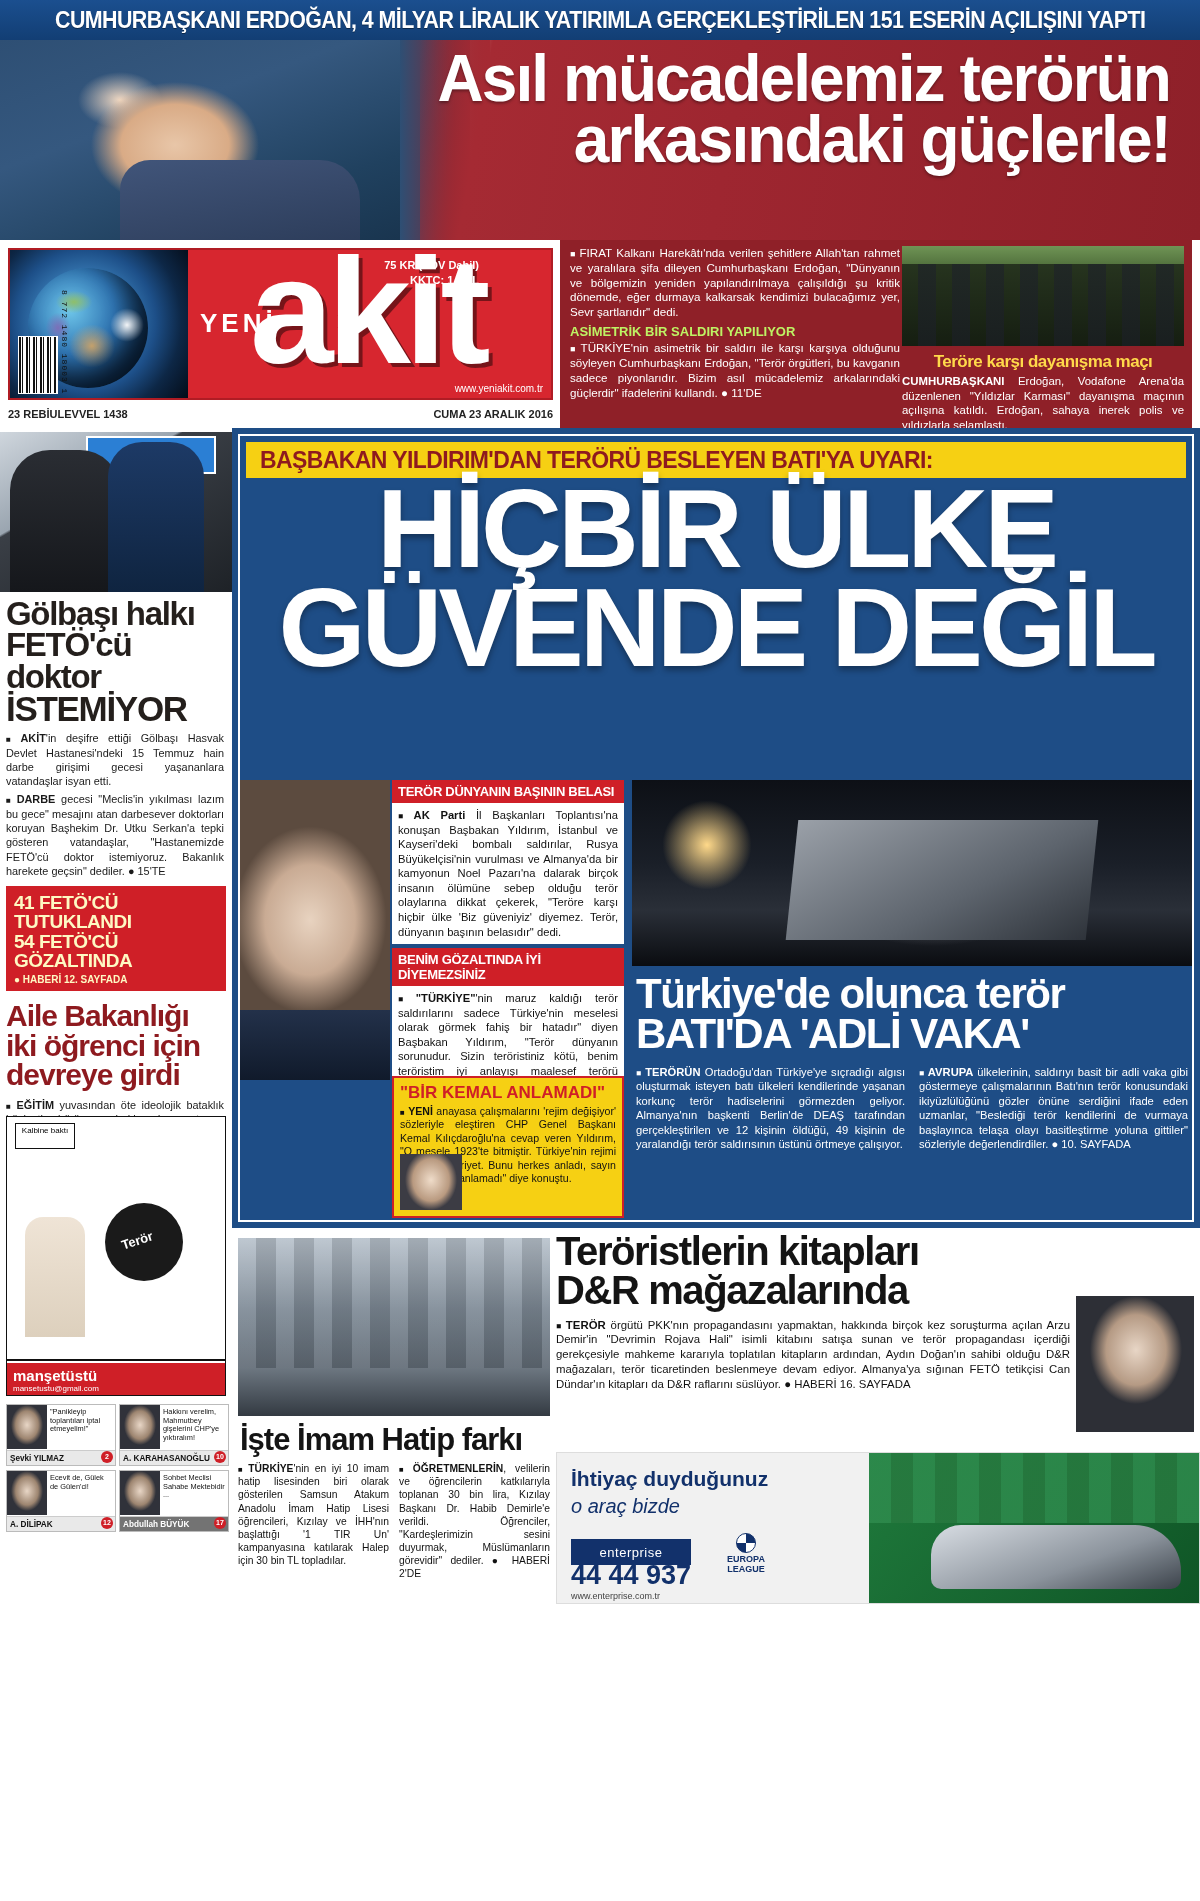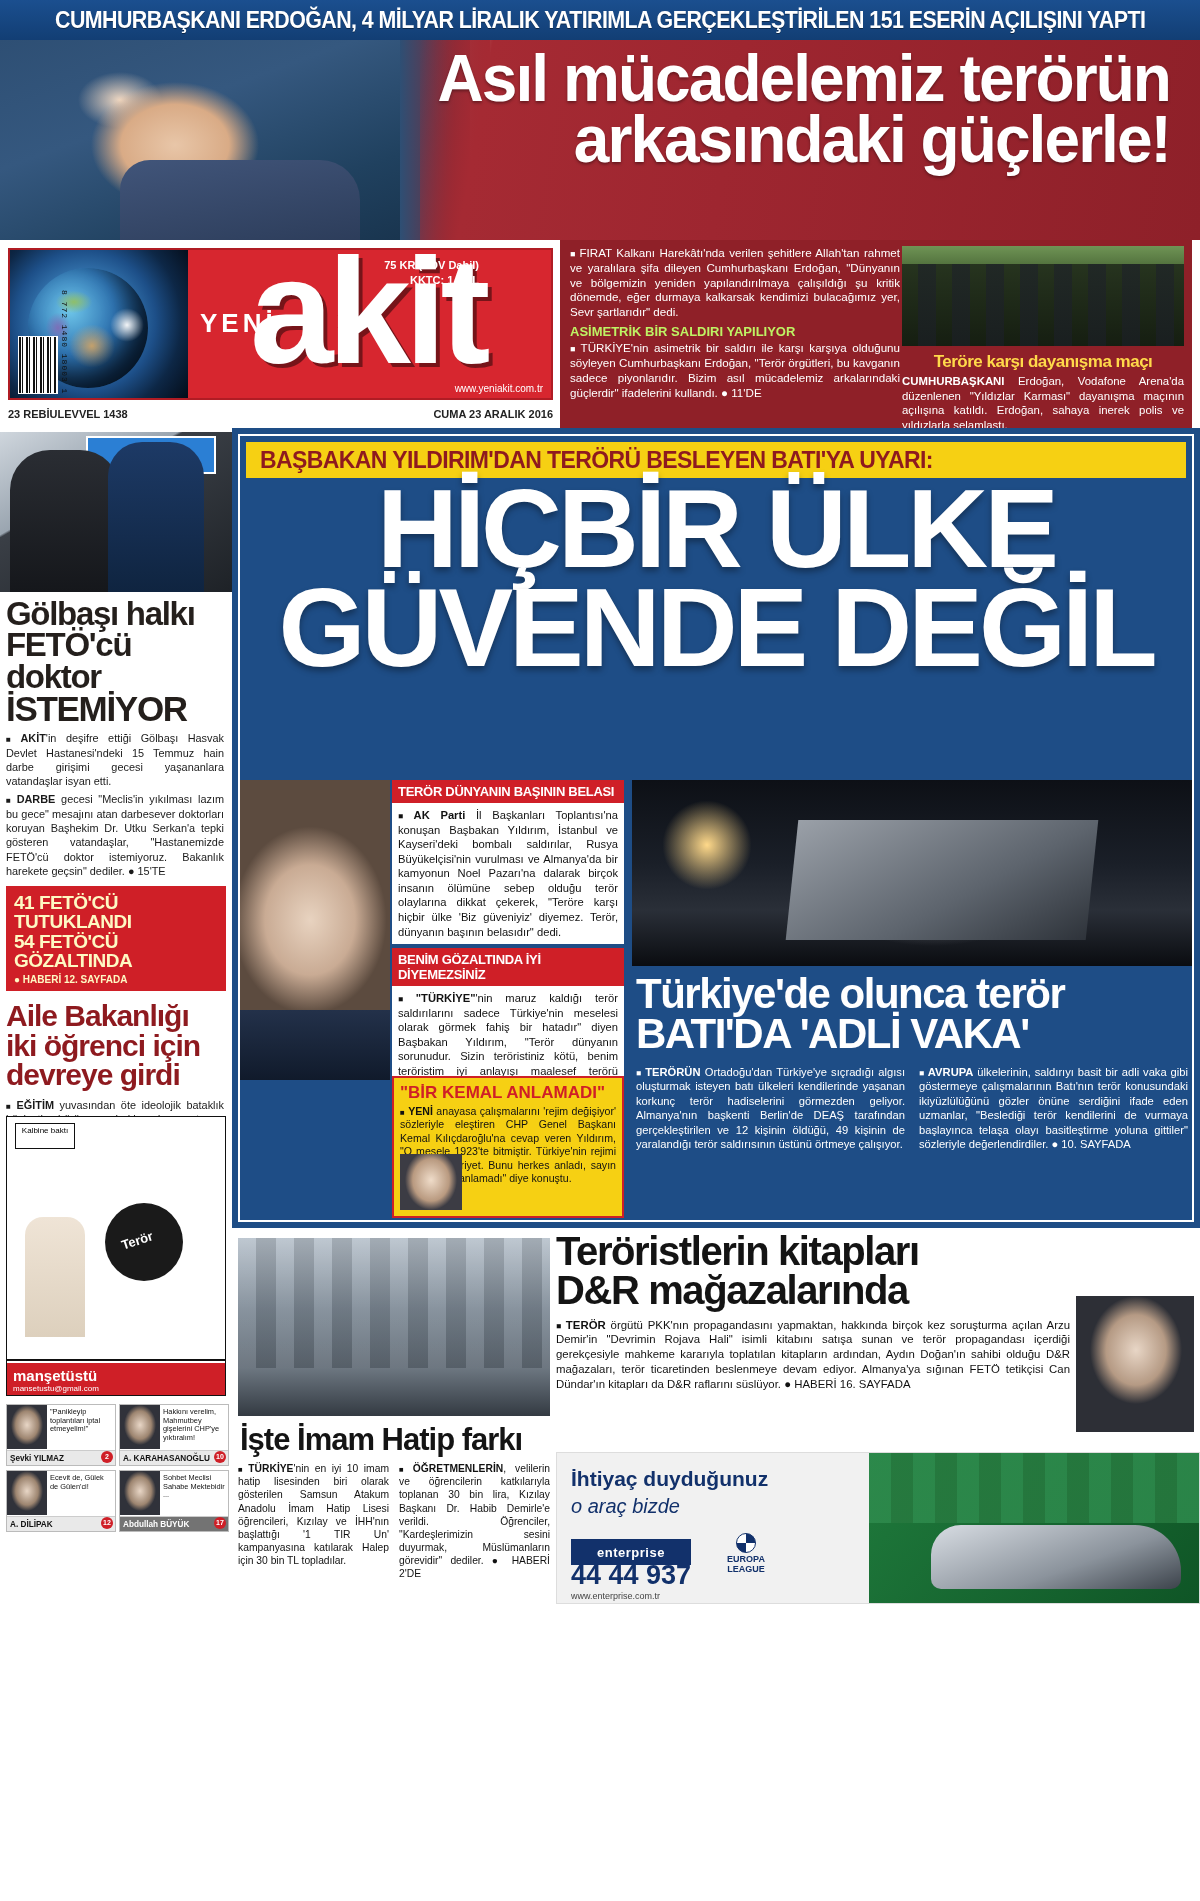--- a/index.html
+++ b/index.html
@@ -243,21 +243,21 @@
   .ad-green{ position:absolute; right:0; top:0; width:330px; height:150px;
     background: linear-gradient(130deg,#1f7a3c,#0f5526); }
   .ad-field{ position:absolute; right:0; top:0; width:330px; height:70px;
     background: repeating-linear-gradient(90deg,#2e8b4d 0 22px,#27793f 22px 44px); opacity:.85; }
   .ad-car{ position:absolute; right:18px; bottom:14px; width:250px; height:64px;
     background: linear-gradient(160deg,#d8dde3,#8b939c 60%,#3c434b);
     border-radius:30px 46px 10px 10px; }
   .ad-t1{ position:absolute; left:14px; top:14px; font-weight:bold; font-size:21px; color:#12316b; }
   .ad-t2{ position:absolute; left:14px; top:42px; font-size:20px; color:#12316b; font-style:italic; }
   .ad-logo{ position:absolute; left:14px; top:86px; width:120px; height:26px;
-    background:#12316b; color:#fff; font-size:13px; font-weight:bold;
+    background:#12316b; color:#fff; font-size:13px; font-weight:normal;
     display:flex; align-items:center; justify-content:center; letter-spacing:.5px; }
   .ad-ue{ position:absolute; left:146px; top:80px; width:86px; height:38px; text-align:center;
     color:#12316b; font-size:9px; font-weight:bold; line-height:1.1; }
   .ad-ue .ball2{ width:20px; height:20px; border-radius:50%; margin:0 auto 2px;
     background: conic-gradient(#12316b 0 25%, #fff 0 50%, #12316b 0 75%, #fff 0); border:1px solid #12316b; }
   .ad-phone{ position:absolute; left:14px; bottom:12px; font-weight:bold; font-size:27px; color:#12316b; }
   .ad-site{ position:absolute; left:14px; bottom:2px; font-size:9px; color:#444; }
 
   
   .cols{ left:6px; top:1404px; width:226px; height:260px; }

